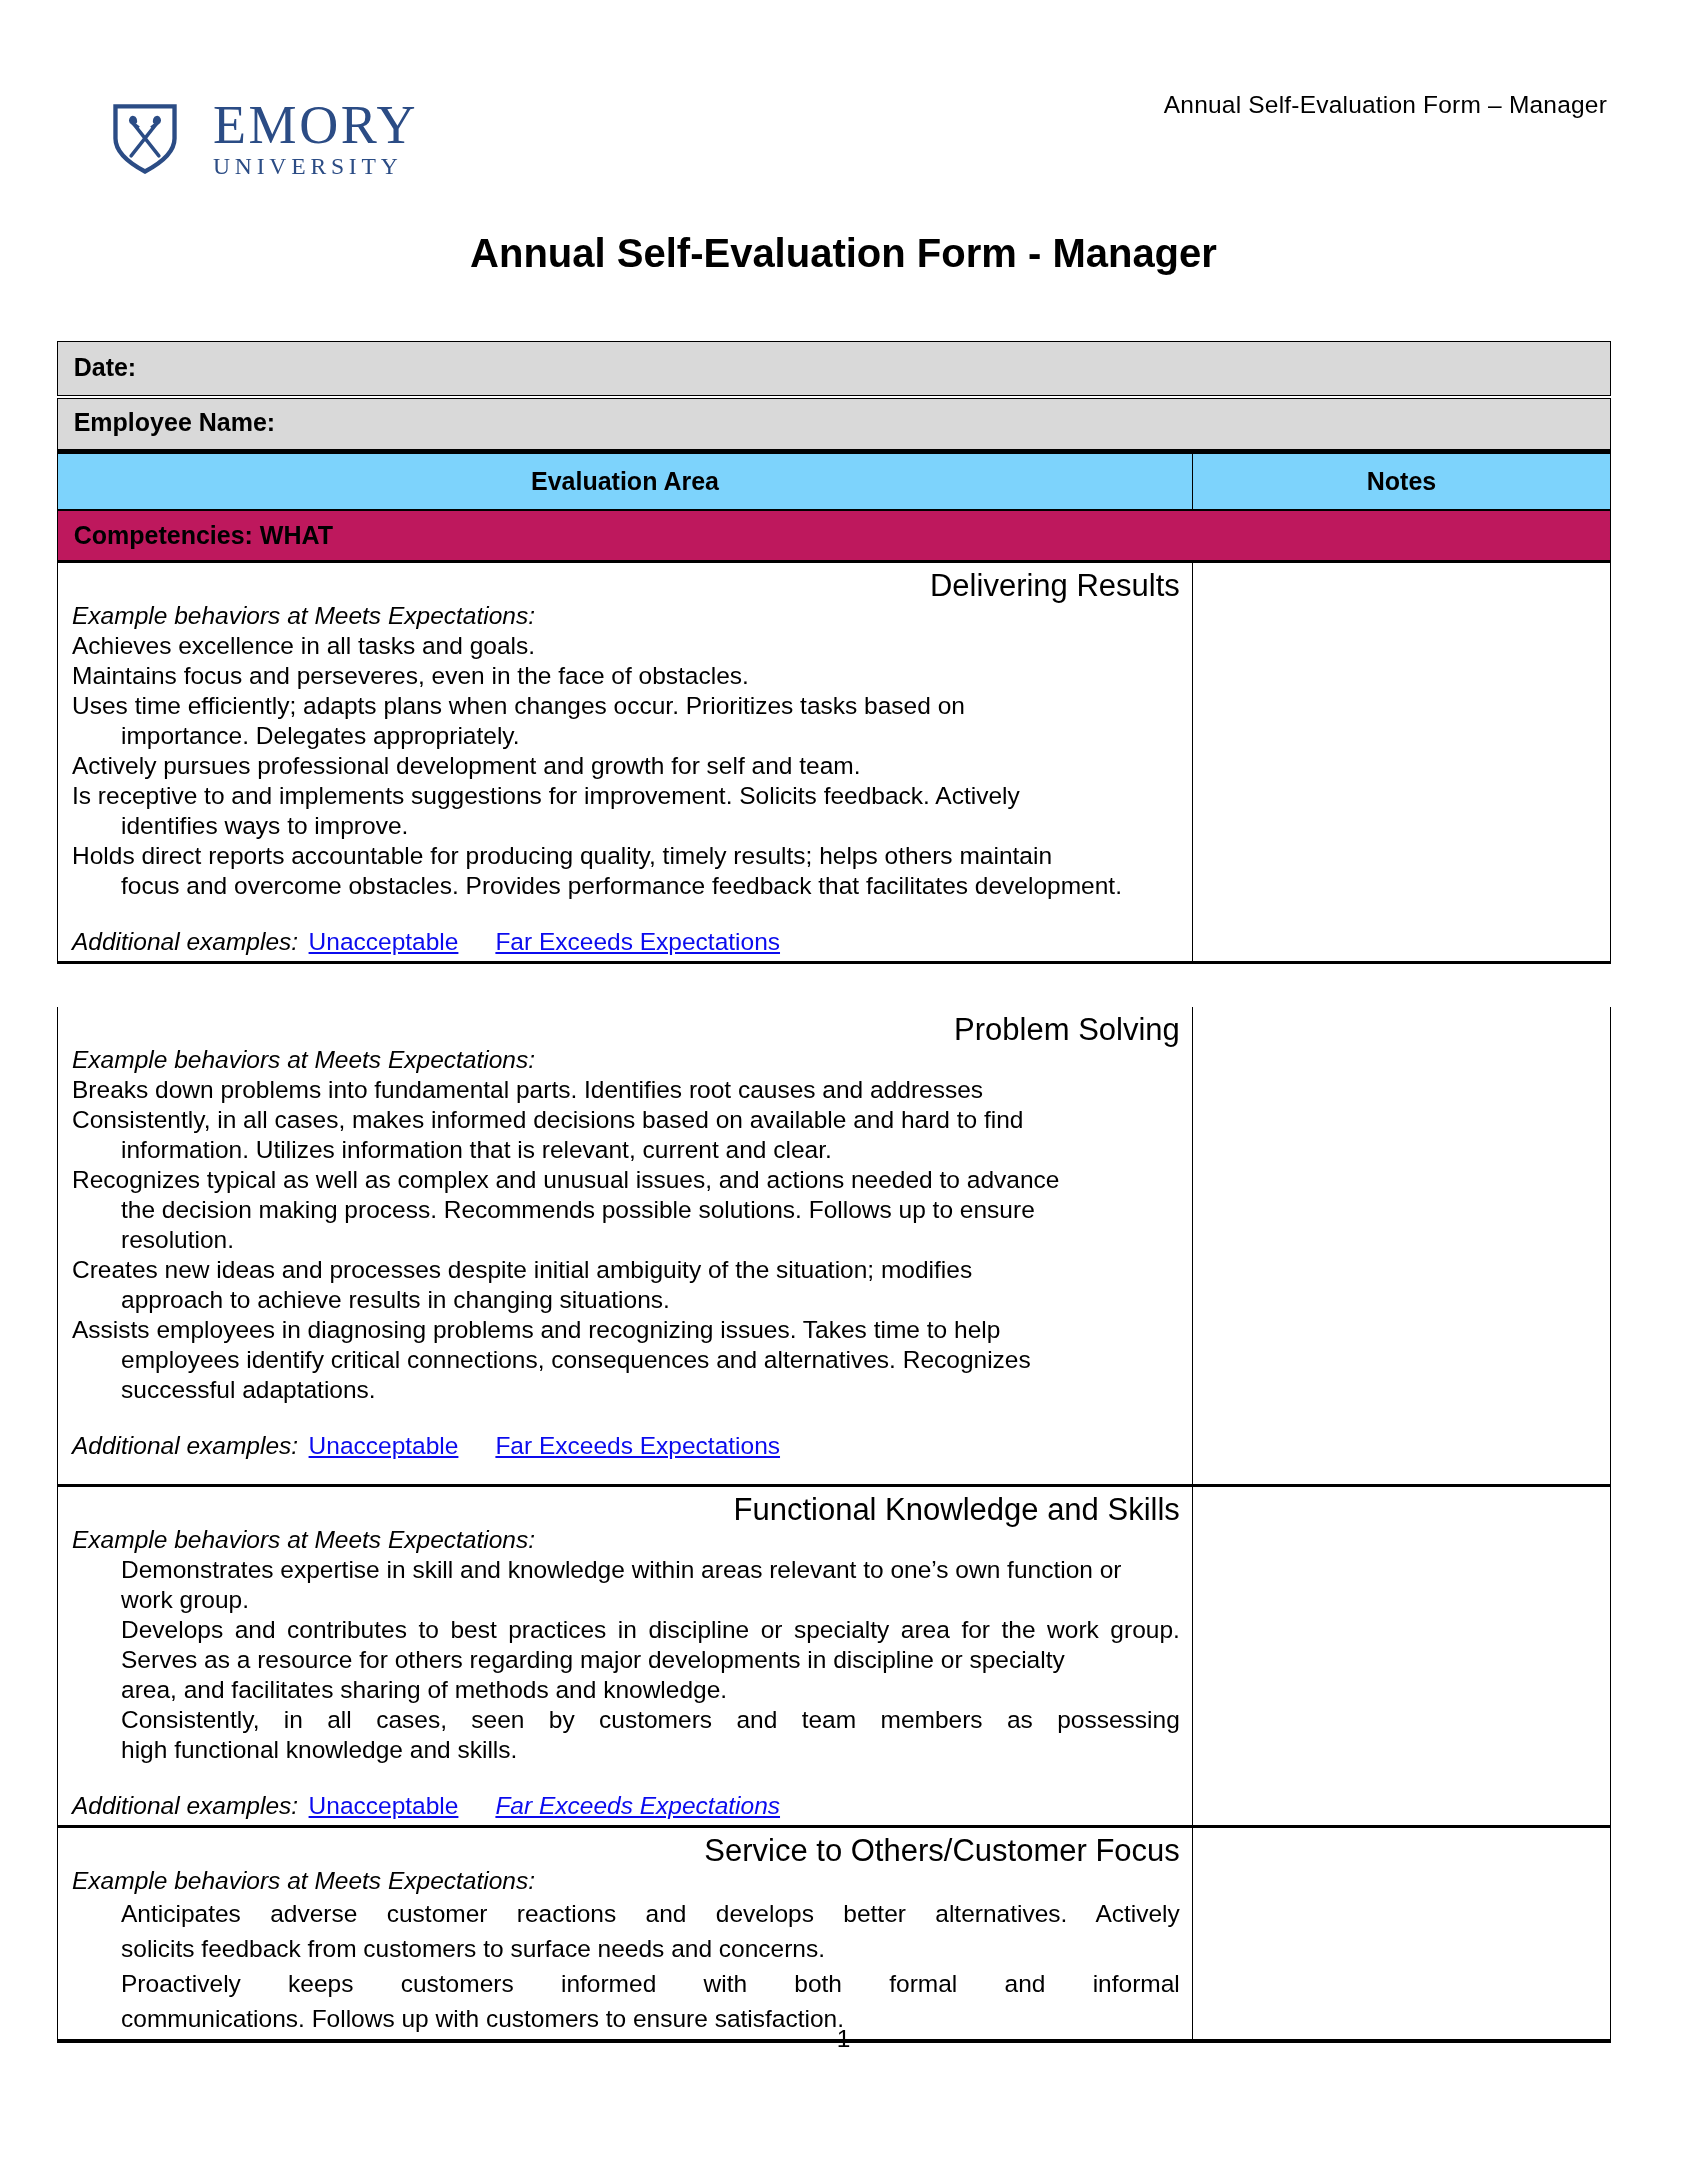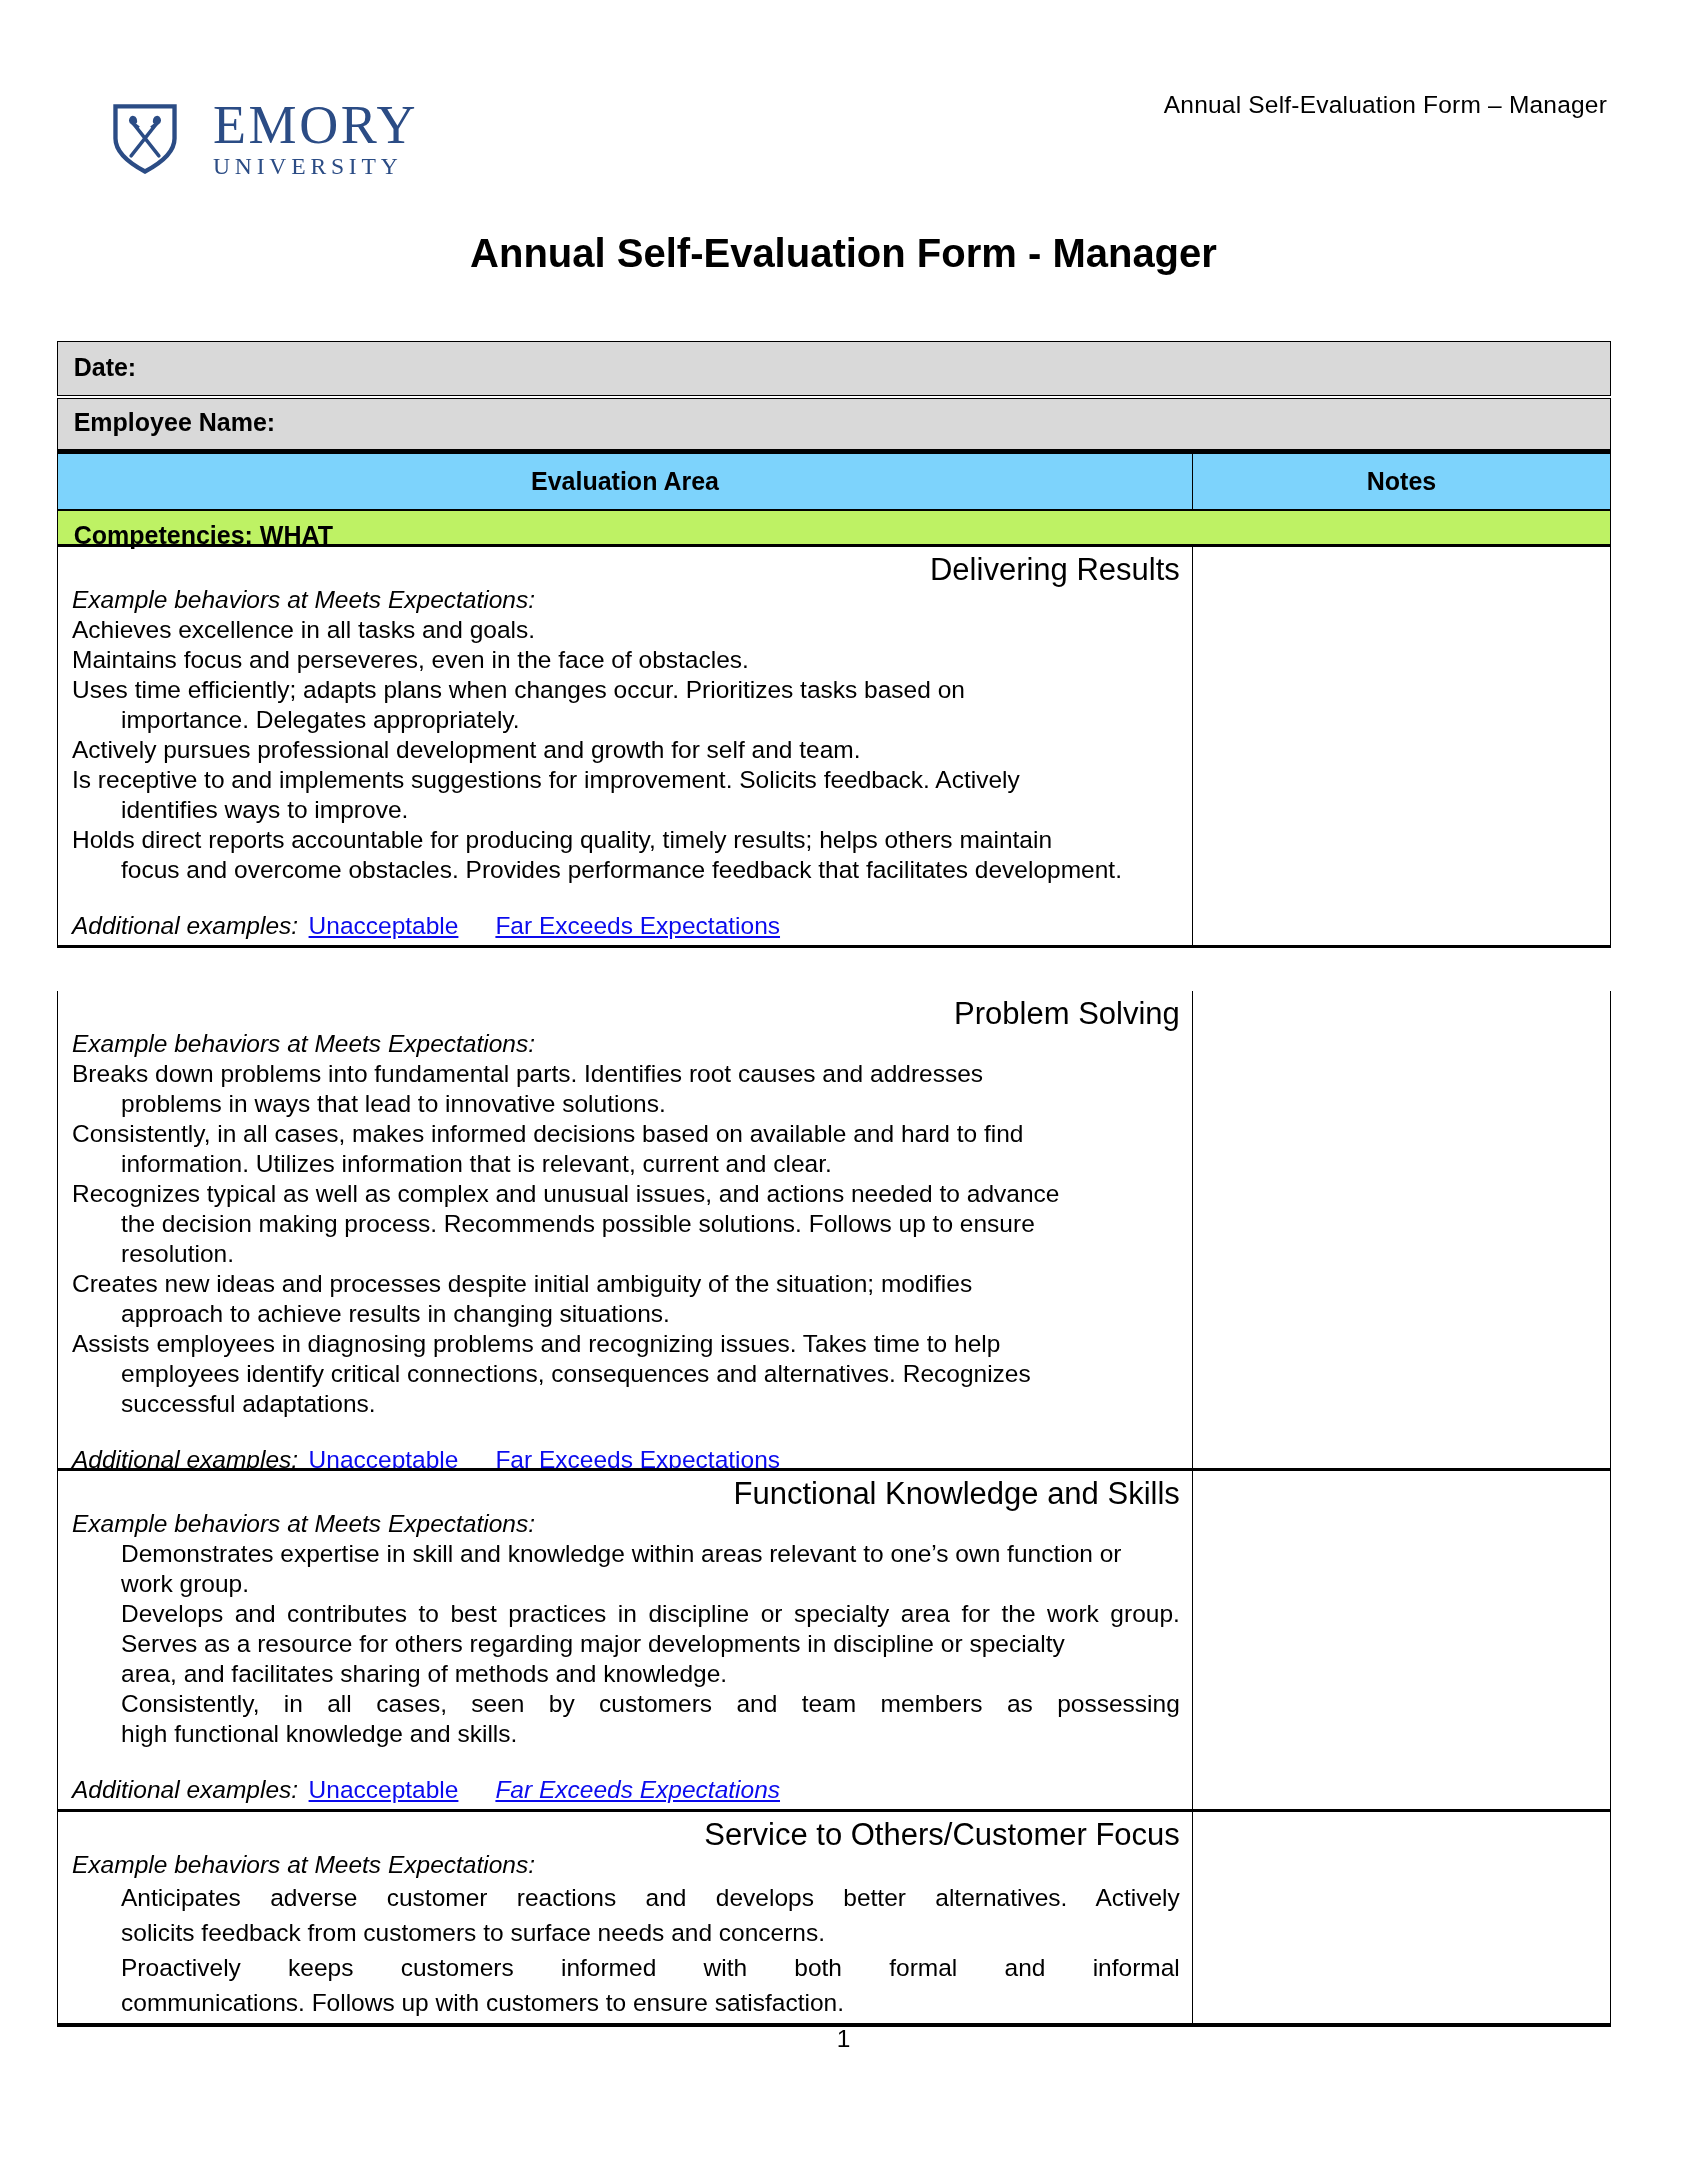--- a/index.html
+++ b/index.html
@@ -45,22 +45,22 @@
   .colhead-left {
     width:1135px; border-right:1.7px solid #000;
     display:flex; align-items:center; justify-content:center;
     font-size:25px; font-weight:bold;
   }
   .colhead-right {
     flex:1; display:flex; align-items:center; justify-content:center;
     font-size:25px; font-weight:bold;
   }
   .row-comp {
-    background:#bef264; border-left:1.7px solid #000; border-right:1.7px solid #000;
-    border-bottom:3.5px solid #000; height:36px; padding:10.5px 0 0 15.7px;
+    background:#be185d; border-left:1.7px solid #000; border-right:1.7px solid #000;
+    border-bottom:3.5px solid #000; height:52px; padding:10.5px 0 0 15.7px;
     font-size:25px; font-weight:bold;
   }
   .row-section {
     border-left:1.7px solid #000; border-right:1.7px solid #000;
     border-bottom:3.5px solid #000; display:flex; background:#fff; overflow:hidden;
   }
   .row-section.last { border-bottom:4.4px solid #000; }
   .sec-left { width:1135px; border-right:1.7px solid #000; padding:7px 12.2px 0 14px; overflow:hidden; }
   .sec-notes { flex:1; }
   .s1 { height:401px; } .s2 { height:480px;margin-top:43px; } .s3 { height:341px;gap:35px; } .s4 { height:215px; }
@@ -146,21 +146,20 @@
       </div>
     </div>
     <div class="sec-notes"></div>
   </div>
 
   <div class="row-section s2">
     <div class="sec-left">
       <div class="sec-title">Problem Solving</div>
       <div class="sec-intro">Example behaviors at Meets Expectations:</div>
       <div class="ln">Breaks down problems into fundamental parts. Identifies root causes and addresses</div>
-      <div class="ln ind">problems in ways that lead to innovative solutions.</div>
       <div class="ln">Consistently, in all cases, makes informed decisions based on available and hard to find</div>
       <div class="ln ind">information. Utilizes information that is relevant, current and clear.</div>
       <div class="ln">Recognizes typical as well as complex and unusual issues, and actions needed to advance</div>
       <div class="ln ind">the decision making process. Recommends possible solutions. Follows up to ensure</div>
       <div class="ln ind">resolution.</div>
       <div class="ln">Creates new ideas and processes despite initial ambiguity of the situation; modifies</div>
       <div class="ln ind">approach to achieve results in changing situations.</div>
       <div class="ln">Assists employees in diagnosing problems and recognizing issues. Takes time to help</div>
       <div class="ln ind">employees identify critical connections, consequences and alternatives. Recognizes</div>
       <div class="ln ind">successful adaptations.</div>

